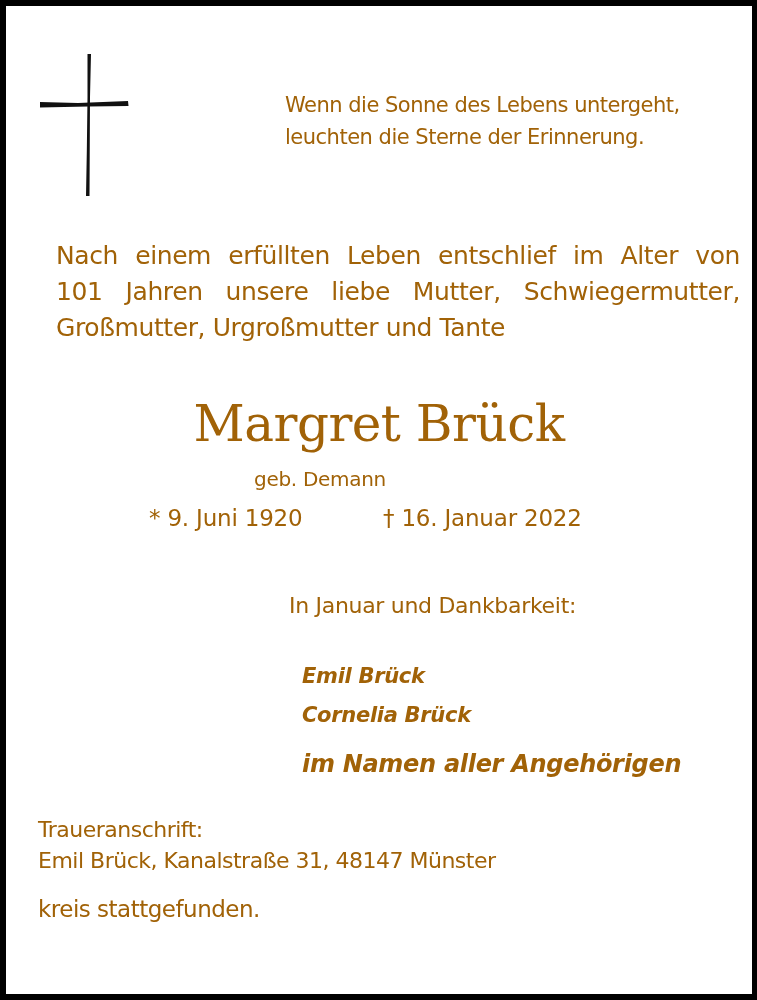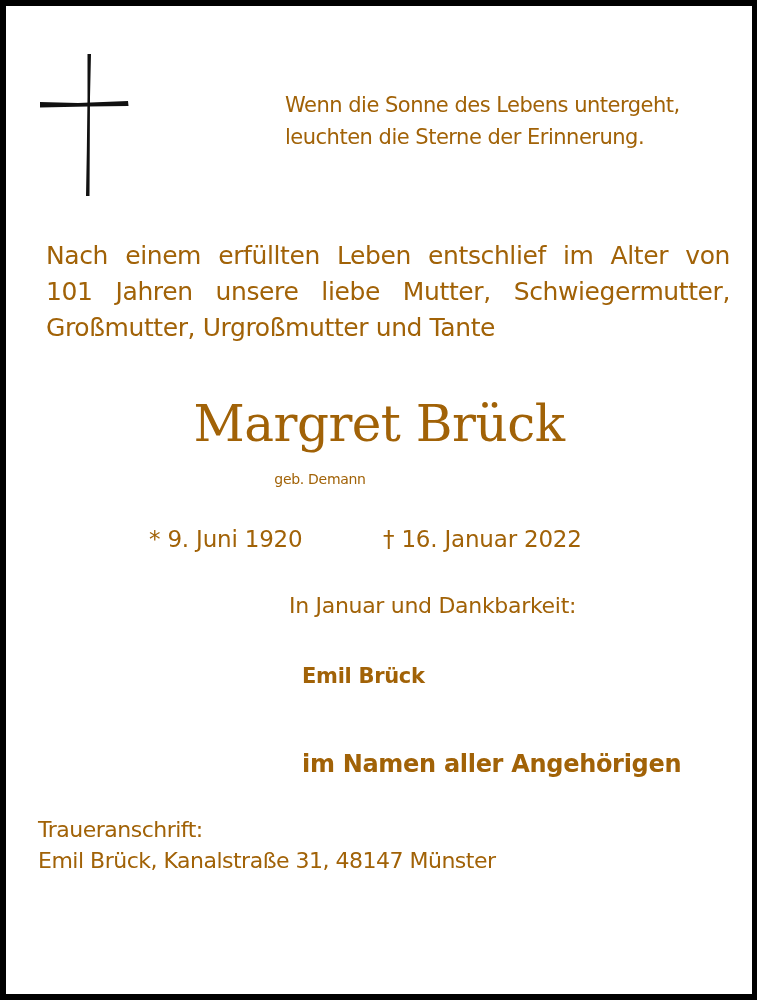--- a/index.html
+++ b/index.html
@@ -5,30 +5,30 @@
     html, body { margin: 0; padding: 0; background: #000; }
     body { width: 757px; height: 1000px; overflow: hidden; }
     .frame {
       position: absolute; left: 6px; top: 6px; width: 746px; height: 988px;
       background: #fff; color: #a16207;
       font-family: "DejaVu Sans", sans-serif;
     }
     .abs { position: absolute; white-space: nowrap; }
     .cross { position: absolute; left: 32px; top: 46px; width: 92px; height: 146px; }
     .motto { left: 279px; top: 83px; font-size: 21px; line-height: 32px; letter-spacing: -0.5px; }
-    .intro { left: 40px; top: 232px; width: 684px; font-size: 25px; line-height: 36px; white-space: normal; text-align: justify; letter-spacing: -0.4px; }
+    .intro { left: 50px; top: 232px; width: 684px; font-size: 25px; line-height: 36px; white-space: normal; text-align: justify; letter-spacing: -0.4px; }
     .intro .line { display: block; text-align-last: justify; }
     .intro .line.last { text-align-last: left; }
     .name { left: 0; width: 746px; top: 383px; text-align: center; font-family: "DejaVu Serif", serif; font-size: 50px; line-height: 70px; letter-spacing: -0.5px; }
-    .nee { left: 0; width: 628px; top: 457px; text-align: center; font-size: 14px; line-height: 32px; letter-spacing: -0.3px; }
-    .dates { top: 516px; font-size: 23px; line-height: 34px; letter-spacing: -0.2px; }
+    .nee { left: 0; width: 628px; top: 457px; text-align: center; font-size: 20px; line-height: 32px; letter-spacing: -0.3px; }
+    .dates { top: 495px; font-size: 23px; line-height: 34px; letter-spacing: -0.2px; }
     .born { left: 143px; }
     .died { left: 377px; }
     .thanks { left: 283px; top: 583px; font-size: 22px; line-height: 34px; letter-spacing: -0.3px; }
-    .signer { left: 296px; font-size: 21px; line-height: 30px; font-weight: bold; letter-spacing: -0.3px; }
+    .signer { left: 296px; font-size: 21px; line-height: 30px; font-weight: bold; letter-spacing: -0.3px; font-style: italic; }
     .s1 { top: 655px; }
     .s2 { top: 694px; }
     .s3 { top: 743px; font-size: 24px; }
     .addr-label { left: 32px; top: 808px; font-size: 22px; line-height: 31px; letter-spacing: -0.5px; }
     .addr { left: 32px; top: 839px; font-size: 22px; line-height: 31px; letter-spacing: -0.5px; }
     .notice { left: 32px; top: 887px; width: 684px; font-size: 23px; line-height: 33px; letter-spacing: -0.5px; white-space: normal; }
     .notice span { display: block; white-space: nowrap; }
   </style>
 </head>
 <body>
@@ -52,21 +52,23 @@
   </div>
 
   <div class="abs name">Margret Brück</div>
   <div class="abs nee">geb. Demann</div>
 
   <div class="abs dates born">* 9. Juni 1920</div>
   <div class="abs dates died">† 16. Januar 2022</div>
 
   <div class="abs thanks">In Januar und Dankbarkeit:</div>
   <div class="abs signer s1">Emil Brück</div>
+  <div class="abs signer s2">Cornelia Brück</div>
   <div class="abs signer s3">im Namen aller Angehörigen</div>
 
   <div class="abs addr-label">Traueranschrift:</div>
   <div class="abs addr">Emil Brück, Kanalstraße 31, 48147 Münster</div>
 
   <div class="abs notice">
+    <span>kreis stattgefunden.</span>
   </div>
 
 </div>
 
 </body></html>

